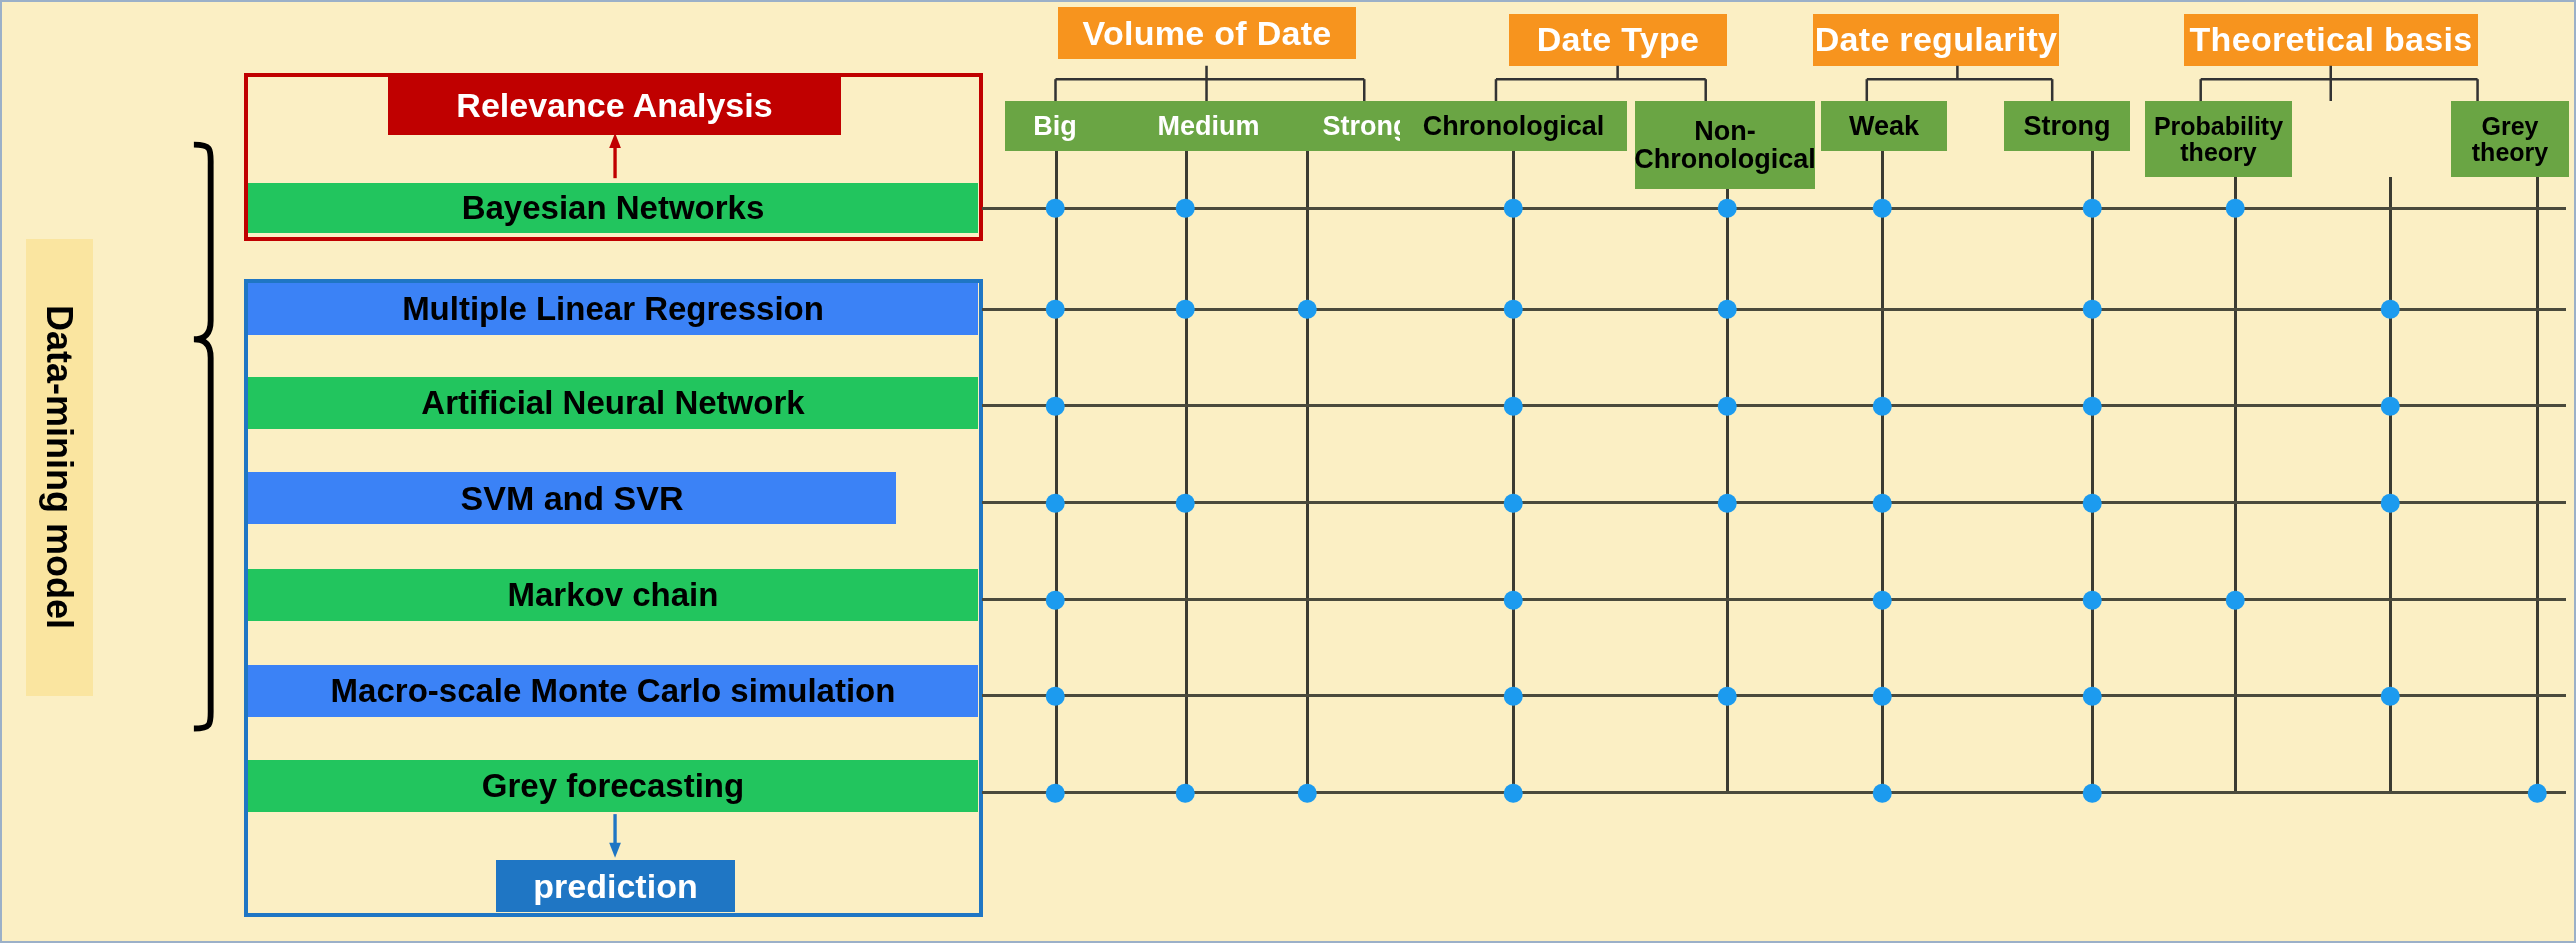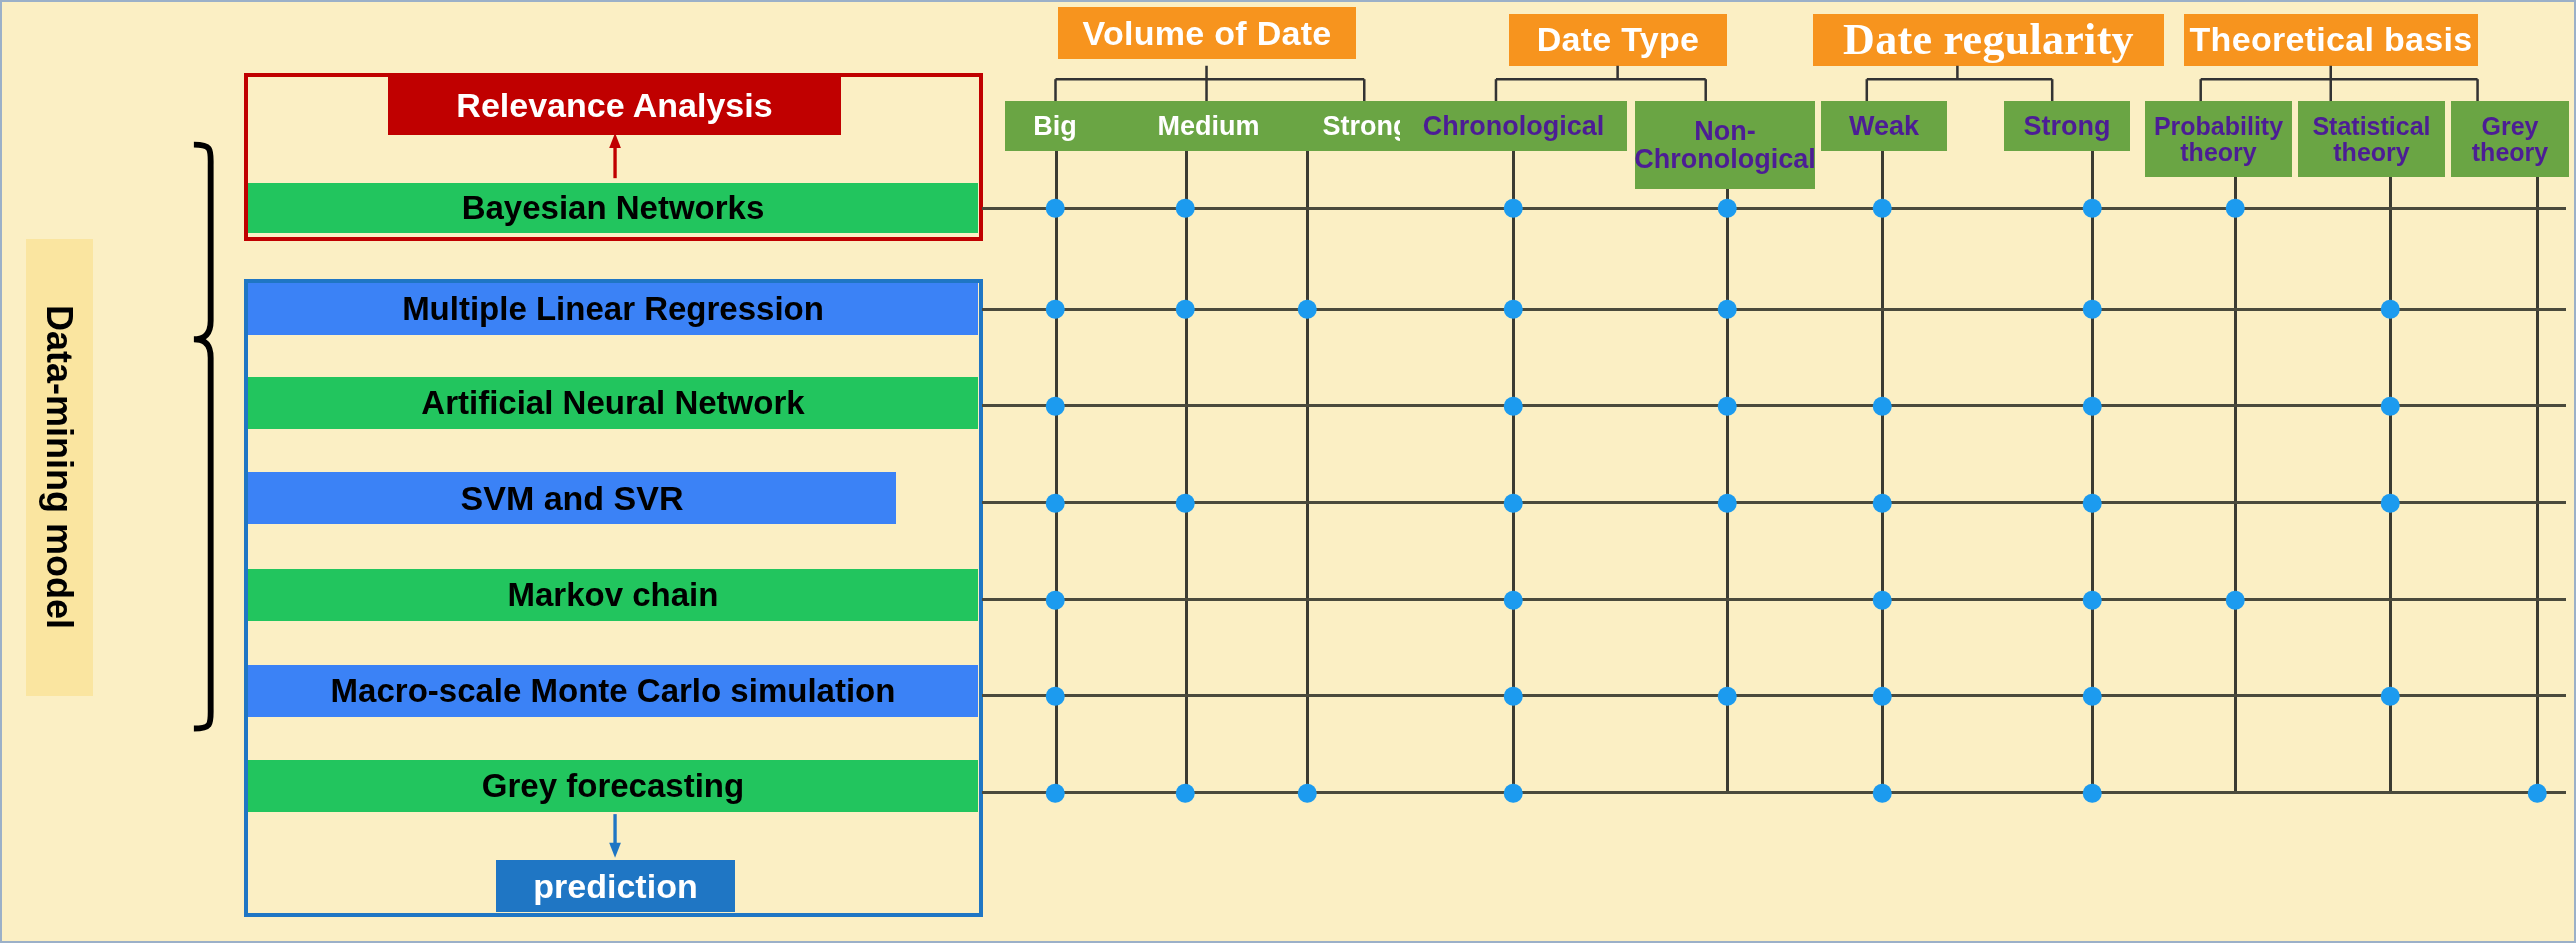--- a/index.html
+++ b/index.html
@@ -14,21 +14,21 @@
 
   
   .cat-box{
     position:absolute;background:#F7941E;color:#ffffff;
     font-weight:bold;display:flex;align-items:center;justify-content:center;
     letter-spacing:0.3px;white-space:nowrap;
   }
 
   
   .sub-box{
-    position:absolute;background:#6AA544;color:#4c1d95;
+    position:absolute;background:#6AA544;color:#000000;
     font-weight:bold;display:flex;align-items:center;justify-content:center;
     text-align:center;line-height:1.05;box-sizing:border-box;
   }
   .sub-label{position:absolute;color:#fff;font-weight:bold;text-align:center;
     display:flex;align-items:center;justify-content:center;}
 
   
   .vline{position:absolute;width:2.5px;background:#3b3b32;}
   .hline{position:absolute;height:3.4px;background:#4a4a3c;}
 
@@ -87,21 +87,21 @@
   <div class="band band-green" style="left:246px;top:758px;width:730px;height:52px;font-size:33px;">Grey forecasting</div>
 
   <svg class="overlay" viewBox="0 0 3069 1124" width="2576" height="943">
     <line x1="730" y1="968" x2="730" y2="1010" stroke="#1F76C4" stroke-width="4"></line>
     <polygon points="730,1020 723,1002 737,1002" fill="#1F76C4"></polygon>
   </svg>
   <div class="hdr-blue" style="left:494px;top:858px;width:239px;height:52px;font-size:34px;">prediction</div>
 
   <div class="cat-box" style="left:1056px;top:5px;width:298px;height:52px;font-size:34px;">Volume of Date</div>
   <div class="cat-box" style="left:1507px;top:11.8px;width:218px;height:52px;font-size:34px;">Date Type</div>
-  <div class="cat-box" style="left:1811px;top:11.8px;width:351px;height:52px;font-size:44px;font-family:Liberation Serif, serif;">Date regularity</div>
+  <div class="cat-box" style="left:1811px;top:11.8px;width:246px;height:52px;font-size:34px;">Date regularity</div>
   <div class="cat-box" style="left:2182px;top:11.8px;width:294px;height:52px;font-size:34px;">Theoretical basis</div>
 
   <svg class="overlay" viewBox="0 0 3069 1124" width="2576" height="943">
 
     <line x1="1435" y1="76" x2="1435" y2="92" stroke="#333" stroke-width="3"></line>
     <line x1="1255" y1="92" x2="1623" y2="92" stroke="#333" stroke-width="3"></line>
     <line x1="1255" y1="92" x2="1255" y2="118" stroke="#333" stroke-width="3"></line>
     <line x1="1435" y1="92" x2="1435" y2="118" stroke="#333" stroke-width="3"></line>
     <line x1="1623" y1="92" x2="1623" y2="118" stroke="#333" stroke-width="3"></line>
 
@@ -128,21 +128,20 @@
   <div class="sub-label" style="left:1305px;top:99px;width:118px;height:50px;font-size:27px;">Strong</div>
 
   <div class="sub-box" style="left:1398px;top:99px;width:227px;height:50px;font-size:27px;">Chronological</div>
   <div class="sub-box" style="left:1633px;top:99px;width:180px;height:88px;font-size:27px;white-space:pre-line;">Non-
 Chronological</div>
 
   <div class="sub-box" style="left:1819px;top:99px;width:126px;height:50px;font-size:27px;">Weak</div>
   <div class="sub-box" style="left:2002px;top:99px;width:126px;height:50px;font-size:27px;">Strong</div>
 
   <div class="sub-box" style="left:2143px;top:99px;width:147px;height:76px;font-size:25px;">Probability theory</div>
-  <div class="sub-box" style="left:2296px;top:99px;width:147px;height:76px;font-size:25px;">Statistical theory</div>
   <div class="sub-box" style="left:2449px;top:99px;width:118px;height:76px;font-size:25px;">Grey theory</div>
 
   <div id="grid-layer">
       <div class="vline" style="left: 1053px; top: 149px; height: 641px;"></div>
       <div class="vline" style="left: 1183px; top: 149px; height: 641px;"></div>
       <div class="vline" style="left: 1304px; top: 149px; height: 641px;"></div>
       <div class="vline" style="left: 1510px; top: 149px; height: 641px;"></div>
       <div class="vline" style="left: 1724px; top: 187px; height: 604px;"></div>
       <div class="vline" style="left: 1879px; top: 149px; height: 641px;"></div>
       <div class="vline" style="left: 2089px; top: 149px; height: 641px;"></div>

